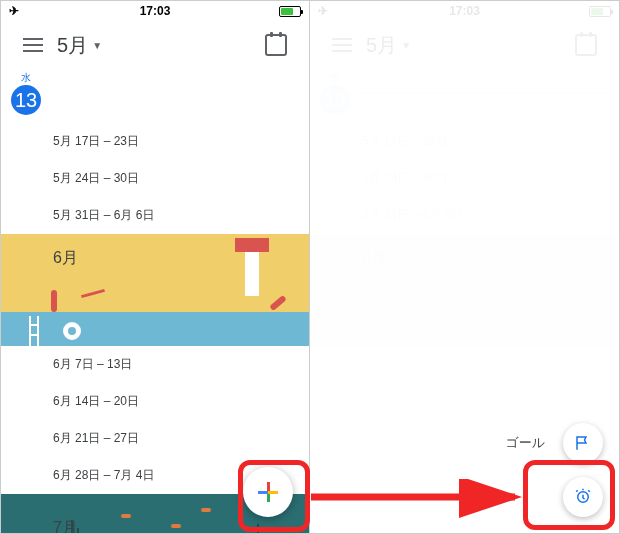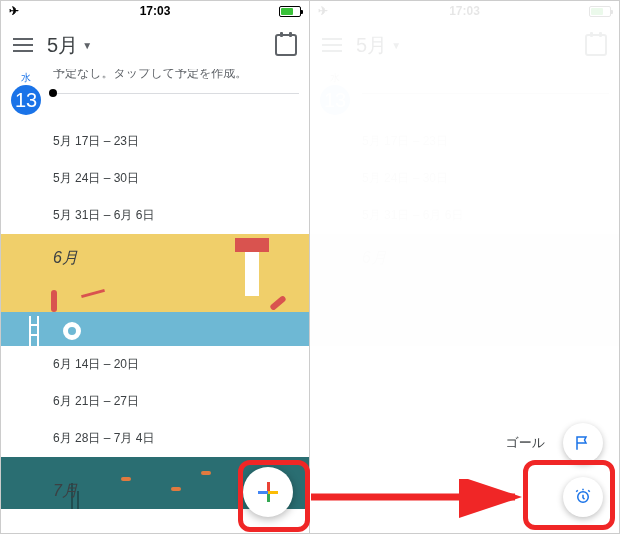--- a/index.html
+++ b/index.html
@@ -49,21 +49,21 @@
     width: 22px; height: 11px; border: 1px solid #000; border-radius: 2px; position: relative;
     display: inline-block;
   }
   .battery::after { content:''; position:absolute; right:-3px; top:3px; width:2px; height:4px; background:#000; border-radius:0 1px 1px 0;}
   .battery .fill { position:absolute; left:1px; top:1px; bottom:1px; width: 60%; background:#3ac23a; border-radius:1px;}
   
   .header {
     height: 48px;
     display: flex;
     align-items: center;
-    padding: 0 12px;
+    padding: 0 22px;
     gap: 14px;
   }
   .menu-icon { width: 20px; height: 14px; display:flex; flex-direction:column; justify-content:space-between;}
   .menu-icon span { height:2px; background:#5f6368; width:100%; }
   .month-label { font-size: 20px; color:#3c4043; display:flex; align-items:center; gap:4px;}
   .dropdown-caret { font-size: 10px; color:#5f6368;}
   .spacer { flex: 1; }
   .today-icon { width: 22px; height: 22px; border: 2px solid #5f6368; border-radius: 3px; position:relative;}
   .today-icon::before { content:''; position:absolute; top:-4px; left:3px; width:3px; height:5px; background:#5f6368; border-radius:1px;}
   .today-icon::after { content:''; position:absolute; top:-4px; right:3px; width:3px; height:5px; background:#5f6368; border-radius:1px;}
@@ -83,21 +83,20 @@
   }
   .timeline .line { height:1px; background:#dadce0; width:100%; }
   .timeline .dot { width:8px; height:8px; border-radius:50%; background:#000; position:absolute; left:-4px;}
   .empty-text { position:absolute; top:-16px; font-size:12px; color:#5f6368;}
   .week-row { font-size: 12px; color:#3c4043; padding: 10px 0 10px 52px; }
   .month-banner {
     height: 112px;
     background: #6eb8d4;
     position: relative;
     overflow: hidden;
-    font-style: italic;
   }
   .month-banner .sky { position:absolute; inset:0; height:70%; background:#f0cf6a;}
   .month-banner .water { position:absolute; bottom:0; left:0; right:0; height:30%; background:#6eb8d4;}
   .month-banner .label { position:absolute; top:14px; left:52px; font-size:16px; color:#3c4043; z-index:2;}
   
   .lifeguard { position:absolute; right:50px; top:12px; width:14px; height:50px; background:#fff; }
   .lifeguard::before{content:''; position:absolute; top:-8px; left:-10px; width:34px; height:14px; background:#d9534f;}
   .chair { position:absolute; left:80px; bottom:34px; width:30px; height:20px; }
   .chair::before{content:''; position:absolute; width:24px; height:3px; background:#d9534f; transform:rotate(-15deg);}
   .person1 { position:absolute; left:50px; bottom:34px; width:6px; height:22px; background:#d9534f; border-radius:3px;}
@@ -191,43 +190,39 @@
       <div class="spacer"></div>
       <div class="today-icon"></div>
     </div>
 
     <div class="body">
       <div class="day-row">
         <div class="day-chip-col">
           <span class="weekday">水</span>
           <span class="day-circle">13</span>
         </div>
-        <div class="timeline">
-          <span class="empty-text">予定なし。タップして予定を作成。</span>
-          <span class="dot"></span>
-          <span class="line"></span>
-        </div>
       </div>
 
       <div class="week-row">5月 17日 – 23日</div>
       <div class="week-row">5月 24日 – 30日</div>
       <div class="week-row">5月 31日 – 6月 6日</div>
 
       <div class="month-banner">
         <div class="sky"></div>
         <div class="water"></div>
         <div class="label">6月</div>
         <div class="lifeguard"></div>
         <div class="person1"></div>
         <div class="chair"></div>
         <div class="diver"></div>
         <div class="ladder"></div>
         <div class="ring"></div>
       </div>
 
+      <div class="week-row">6月 7日 – 13日</div>
       <div class="week-row">6月 14日 – 20日</div>
       <div class="week-row">6月 21日 – 27日</div>
       <div class="week-row">6月 28日 – 7月 4日</div>
 
       <div class="month-banner july">
         <div class="label">7月</div>
         <div class="fish" style="left:120px; top:20px;"></div>
         <div class="fish" style="left:170px; top:30px;"></div>
         <div class="fish" style="left:200px; top:14px;"></div>
         <div class="plant" style="left:70px; height:26px;"></div>

